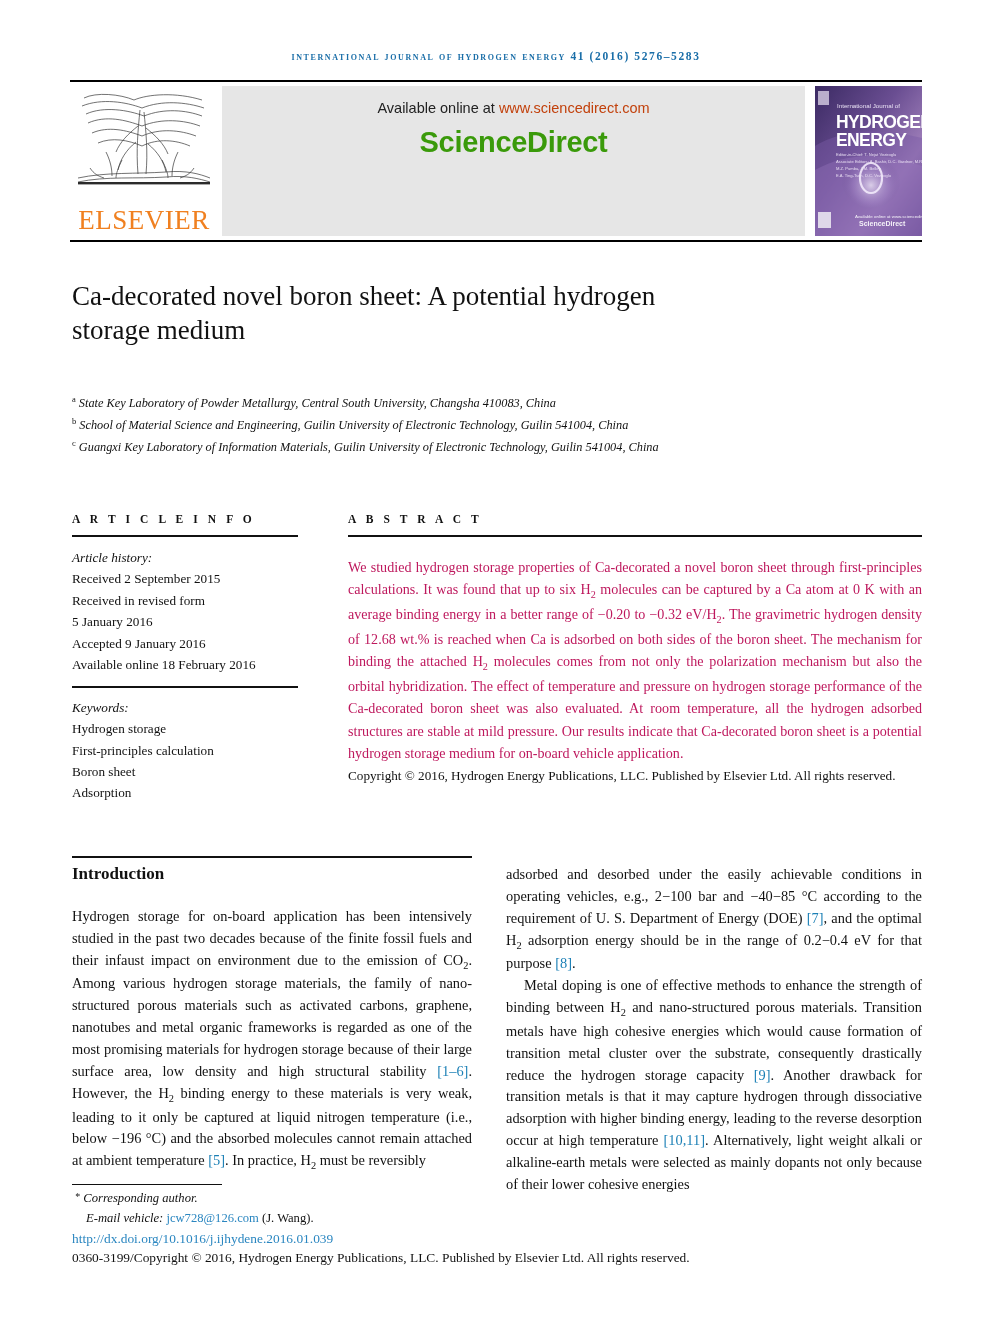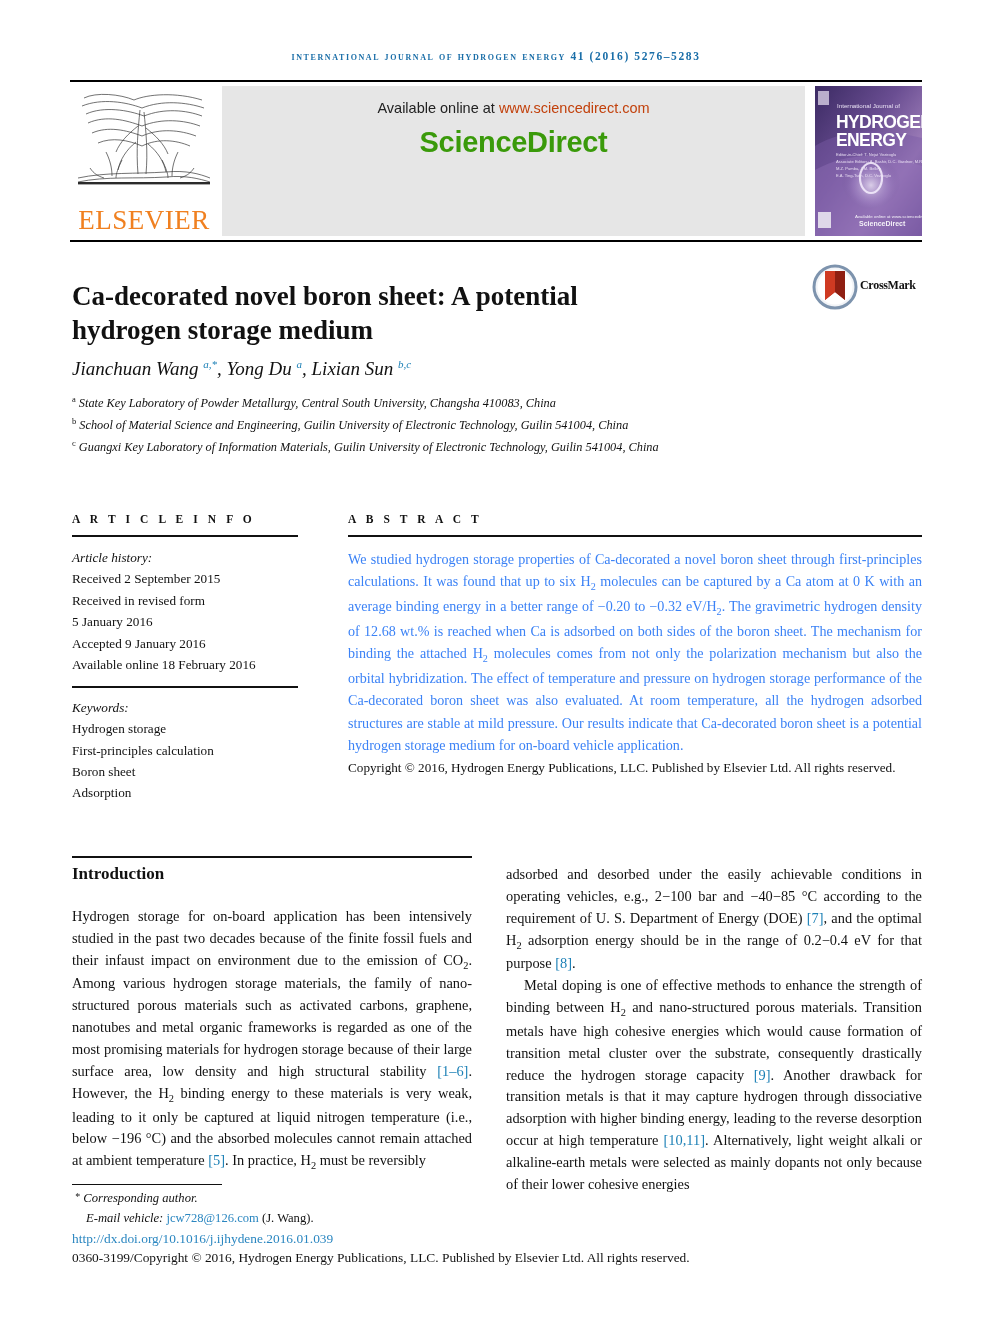--- a/index.html
+++ b/index.html
@@ -126,21 +126,21 @@
     height: 2px;
     background: #000;
   }
 
   
   .title {
     position: absolute;
     left: 72px; top: 262px;
     width: 620px;
     font-family: "Liberation Serif", serif;
-    font-weight: bold;
+    font-weight: normal;
     font-size: 27px;
     line-height: 1.24;
     color: #111;
   }
   .crossmark {
     position: absolute;
     left: 812px; top: 264px;
     width: 116px;
     height: 48px;
   }
@@ -208,26 +208,26 @@
   }
   .info-body {
     margin-top: 10px;
     font-family: "Liberation Serif", serif;
     font-size: 13.2px;
     line-height: 1.62;
     color: #111;
   }
   .info-body .it { font-style: italic; }
   .abs-body {
-    margin-top: 11px;
+    margin-top: 19px;
     font-family: "Liberation Serif", serif;
     font-size: 14.1px;
     line-height: 1.58;
     text-align: justify;
-    color: #3b82f6;
+    color: #be185d;
   }
   .abs-copy {
     margin-top: 2px;
     font-family: "Liberation Serif", serif;
     font-size: 13.2px;
     line-height: 1.58;
     text-align: justify;
     color: #111;
   }
 
@@ -385,32 +385,21 @@
           <text x="40" y="132">Available online at www.sciencedirect.com</text>
           <text x="44" y="140" font-size="7" font-weight="bold">ScienceDirect</text>
         </g>
       </svg>
     </div>
   </div>
   <div class="rule-under-masthead"></div>
 
   <h1 class="title">Ca-decorated novel boron sheet: A potential hydrogen storage medium</h1>
 
-  <div class="crossmark">
-    <svg width="46" height="46" viewBox="0 0 46 46">
-      <circle cx="23" cy="23" r="21" fill="#f2f4f7" stroke="#7d93ad" stroke-width="3"></circle>
-      <circle cx="23" cy="23" r="17.5" fill="#ffffff"></circle>
-      <path d="M13 7 L33 7 L33 36 L23 28 L13 36 Z" fill="#b02a1a"></path>
-      <path d="M13 7 L23 7 L23 28 L13 36 Z" fill="#cf3a22"></path>
-      <path d="M23 7 L33 7 L33 36 L23 28 Z" fill="#8f1f12"></path>
-    </svg>
-    <div class="crossmark-label">CrossMark</div>
-  </div>
-
-  <div class="authors">Jianchuan Wang <sup>a,*</sup>, Yong Du <sup>a</sup>, Lixian Sun <sup>b,c</sup></div>
+
 
   <div class="affils">
     <div><sup>a</sup> <span>State Key Laboratory of Powder Metallurgy, Central South University, Changsha 410083, China</span></div>
     <div><sup>b</sup> <span>School of Material Science and Engineering, Guilin University of Electronic Technology, Guilin 541004, China</span></div>
     <div><sup>c</sup> <span>Guangxi Key Laboratory of Information Materials, Guilin University of Electronic Technology, Guilin 541004, China</span></div>
   </div>
 
   <div class="info-col">
     <div class="sec-head">A R T I C L E   I N F O</div>
     <div class="hr-thick"></div>

